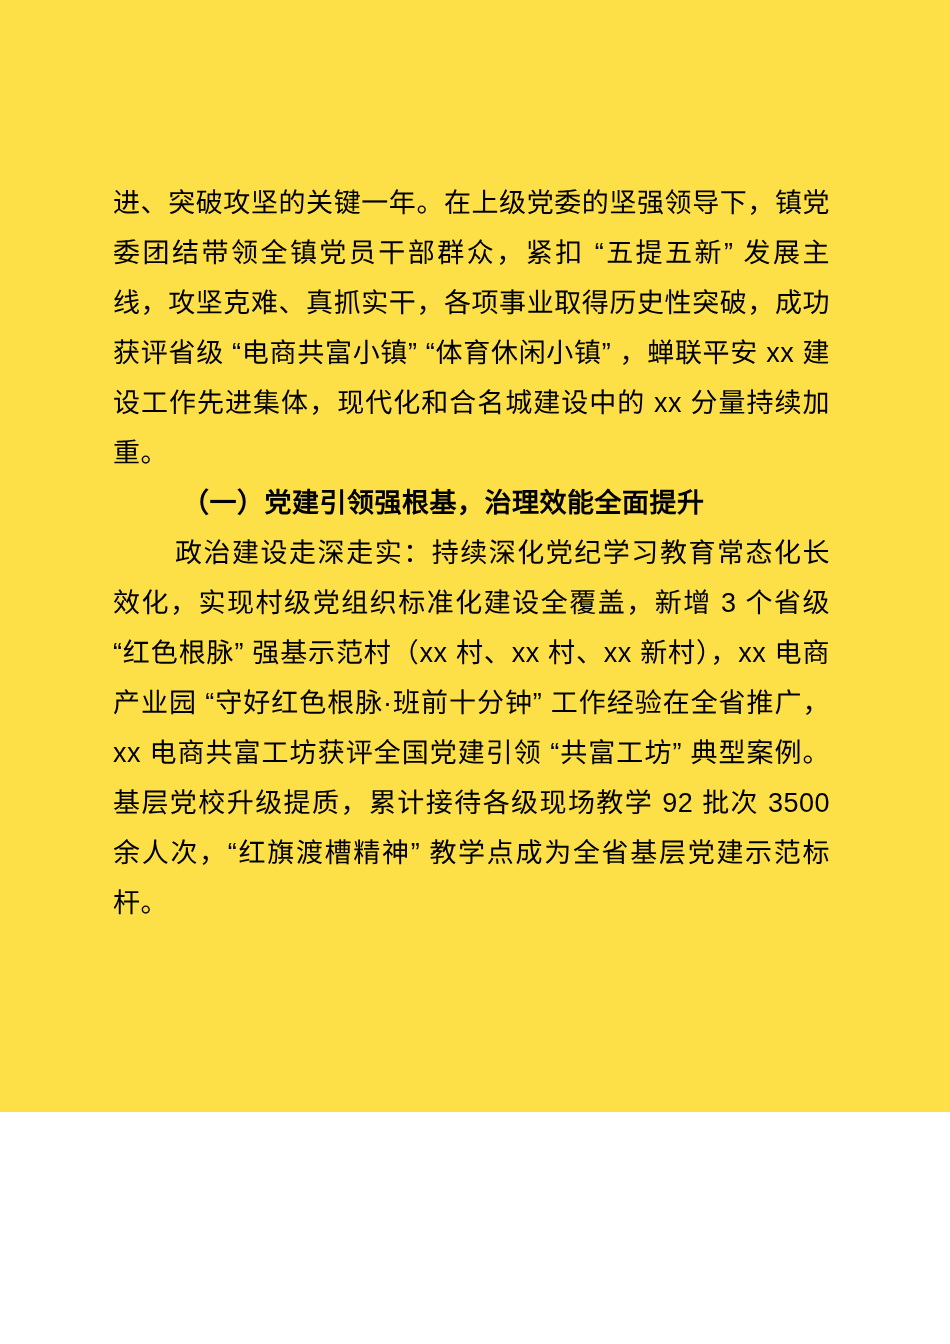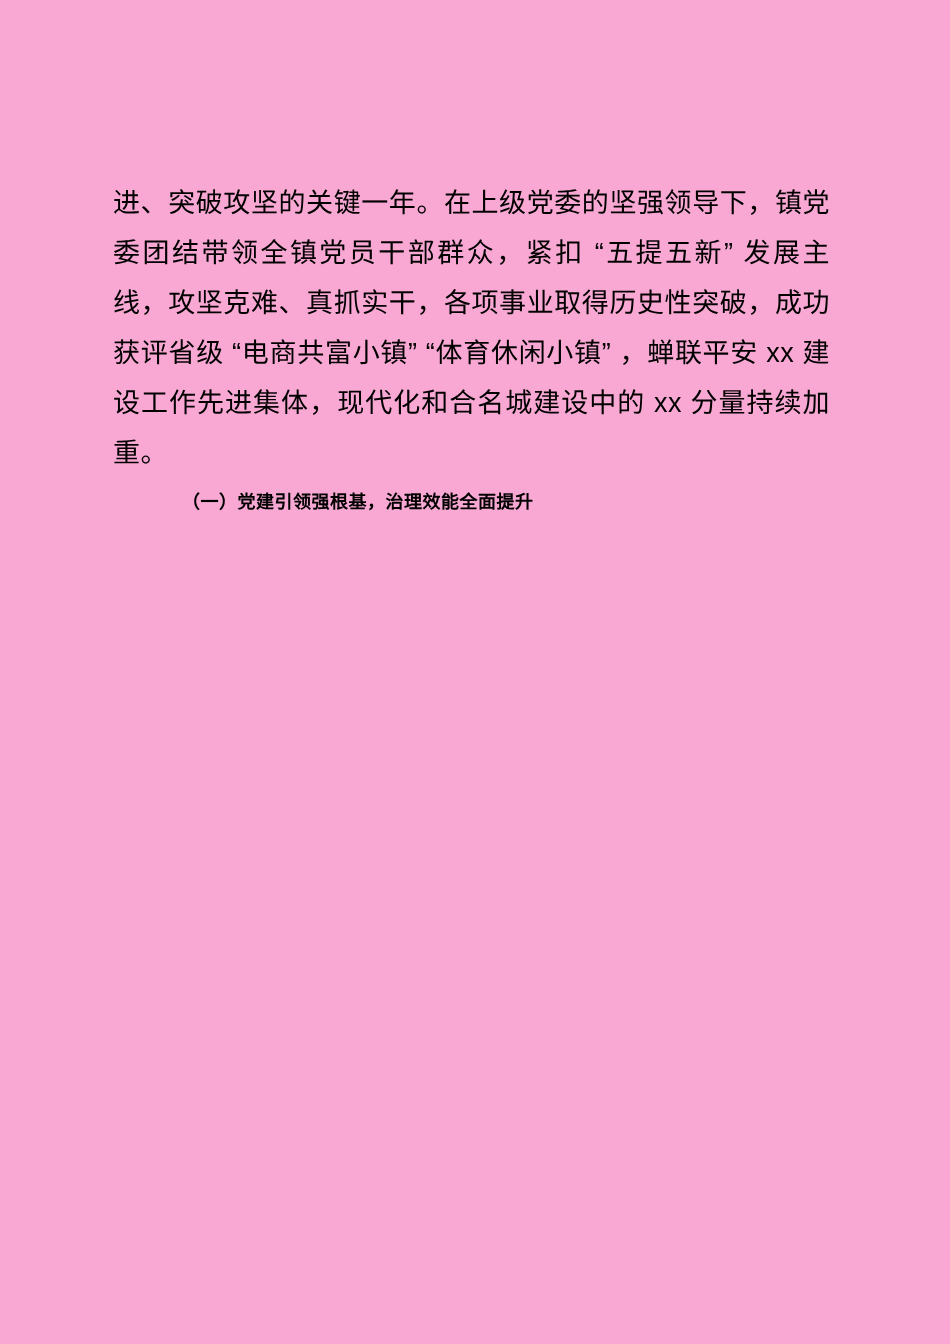--- a/index.html
+++ b/index.html
@@ -5,23 +5,23 @@
 <style>
   html, body {
     margin: 0;
     padding: 0;
     background: #ffffff;
   }
   .doc-page {
     position: relative;
     box-sizing: border-box;
     width: 950px;
-    height: 1344px;
+    height: 1112px;
     margin: 0 auto;
-    background: #f9a8d4;
+    background: #fde047;
     overflow: hidden;
   }
   .doc-body {
     box-sizing: border-box;
     padding: 178px 120px 0 113px;
     font-family: "Liberation Sans", "DejaVu Sans", sans-serif;
     font-size: 27px;
     line-height: 50px;
     color: #000000;
     text-align: justify;
@@ -32,35 +32,35 @@
     padding: 0;
     text-indent: 62px;
     word-break: break-all;
   }
   .doc-body p.continuation {
     text-indent: 0;
   }
   .doc-body .section-heading {
     margin: 0;
     padding: 0;
-    font-size: 18px;
+    font-size: 27px;
     line-height: 50px;
     font-weight: 700;
     text-indent: 69px;
     text-align: left;
-    font-family: Liberation Mono, monospace;
   }
 </style>
 </head>
 <body>
 
 <div class="doc-page">
   <div class="doc-body">
 
     <p class="continuation">进、突破攻坚的关键一年。在上级党委的坚强领导下，镇党委团结带领全镇党员干部群众，紧扣 “五提五新” 发展主线，攻坚克难、真抓实干，各项事业取得历史性突破，成功获评省级 “电商共富小镇” “体育休闲小镇” ，蝉联平安 xx 建设工作先进集体，现代化和合名城建设中的 xx 分量持续加重。</p>
 
     <h2 class="section-heading">（一）党建引领强根基，治理效能全面提升</h2>
 
+    <p>政治建设走深走实：持续深化党纪学习教育常态化长效化，实现村级党组织标准化建设全覆盖，新增 3 个省级 “红色根脉” 强基示范村（xx 村、xx 村、xx 新村），xx 电商产业园 “守好红色根脉·班前十分钟” 工作经验在全省推广，xx 电商共富工坊获评全国党建引领 “共富工坊” 典型案例。基层党校升级提质，累计接待各级现场教学 92 批次 3500 余人次，“红旗渡槽精神” 教学点成为全省基层党建示范标杆。</p>
 
 
 
   </div>
 </div>
 
 </body></html>

